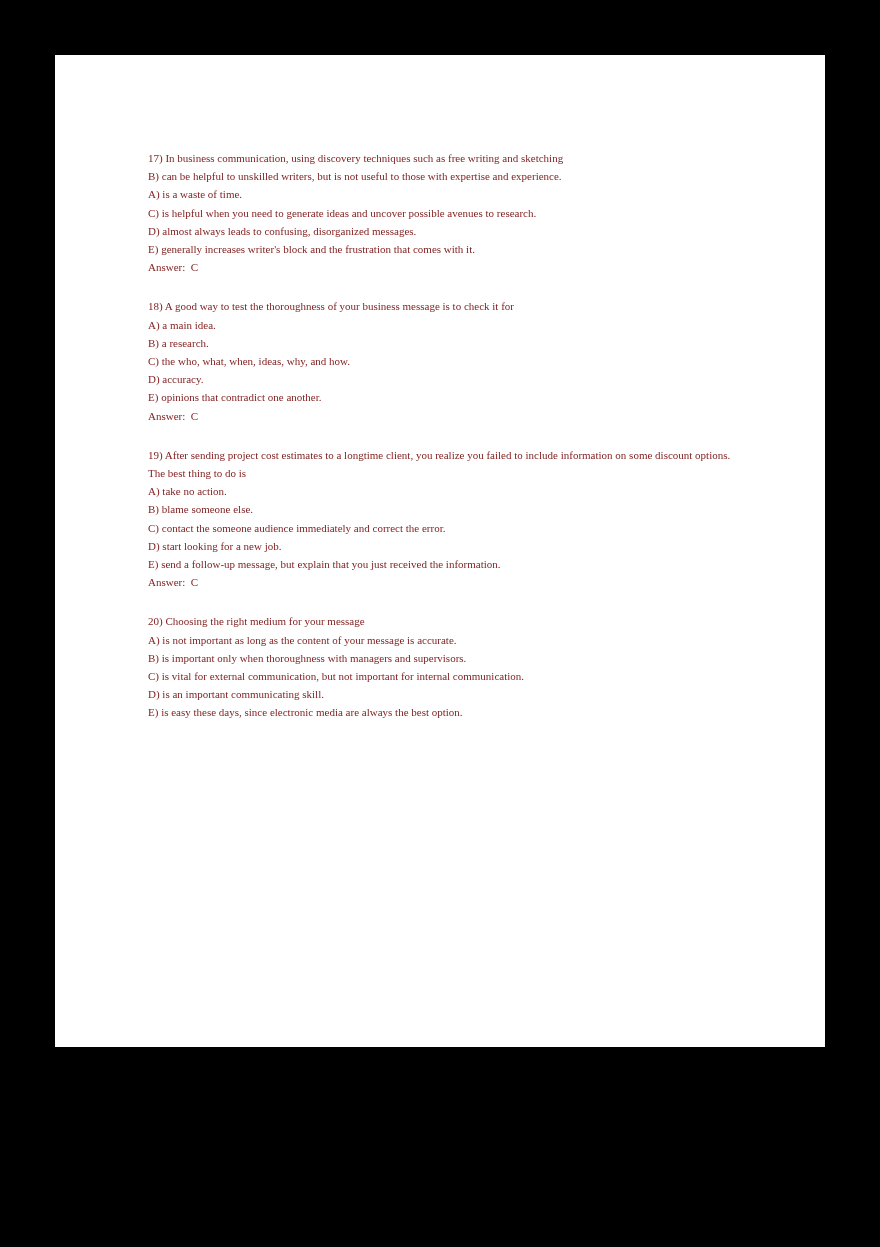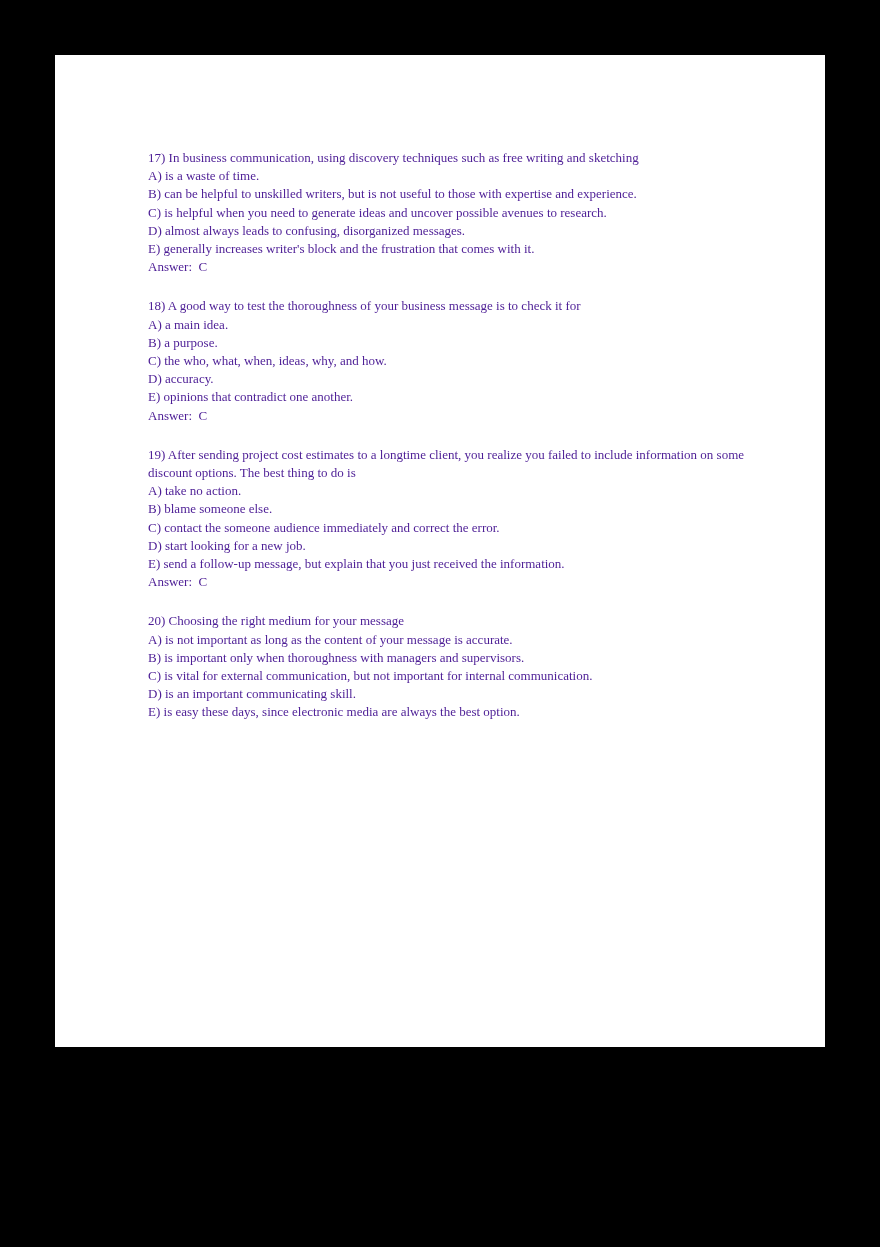--- a/index.html
+++ b/index.html
@@ -37,23 +37,23 @@
     margin-bottom: 21px;
   }
   .question-block:last-child {
     margin-bottom: 0;
     margin-top: 8px;
   }
   .q-stem,
   .q-option,
   .q-answer {
     font-family: "Liberation Serif", serif;
-    font-size: 13px;
+    font-size: 11px;
     line-height: 18.2px;
-    color: #4c1d95;
+    color: #7f1d1d;
     text-align: left;
     white-space: pre-wrap;
   }
   .q-stem {
     margin: 0;
   }
   .q-option {
     margin: 0;
   }
   .q-answer {
@@ -62,32 +62,32 @@
 </style>
 </head>
 <body>
 
 <div class="page-canvas">
   <div class="page-sheet">
     <div class="doc-body">
 
       <div class="question-block">
         <p class="q-stem">17) In business communication, using discovery techniques such as free writing and sketching</p>
+        <p class="q-option">B) can be helpful to unskilled writers, but is not useful to those with expertise and experience.</p>
         <p class="q-option">A) is a waste of time.</p>
-        <p class="q-option">B) can be helpful to unskilled writers, but is not useful to those with expertise and experience.</p>
         <p class="q-option">C) is helpful when you need to generate ideas and uncover possible avenues to research.</p>
         <p class="q-option">D) almost always leads to confusing, disorganized messages.</p>
         <p class="q-option">E) generally increases writer's block and the frustration that comes with it.</p>
         <p class="q-answer">Answer:  C</p>
       </div>
 
       <div class="question-block">
         <p class="q-stem">18) A good way to test the thoroughness of your business message is to check it for</p>
         <p class="q-option">A) a main idea.</p>
-        <p class="q-option">B) a purpose.</p>
+        <p class="q-option">B) a research.</p>
         <p class="q-option">C) the who, what, when, ideas, why, and how.</p>
         <p class="q-option">D) accuracy.</p>
         <p class="q-option">E) opinions that contradict one another.</p>
         <p class="q-answer">Answer:  C</p>
       </div>
 
       <div class="question-block">
         <p class="q-stem">19) After sending project cost estimates to a longtime client, you realize you failed to include information on some discount options. The best thing to do is</p>
         <p class="q-option">A) take no action.</p>
         <p class="q-option">B) blame someone else.</p>

